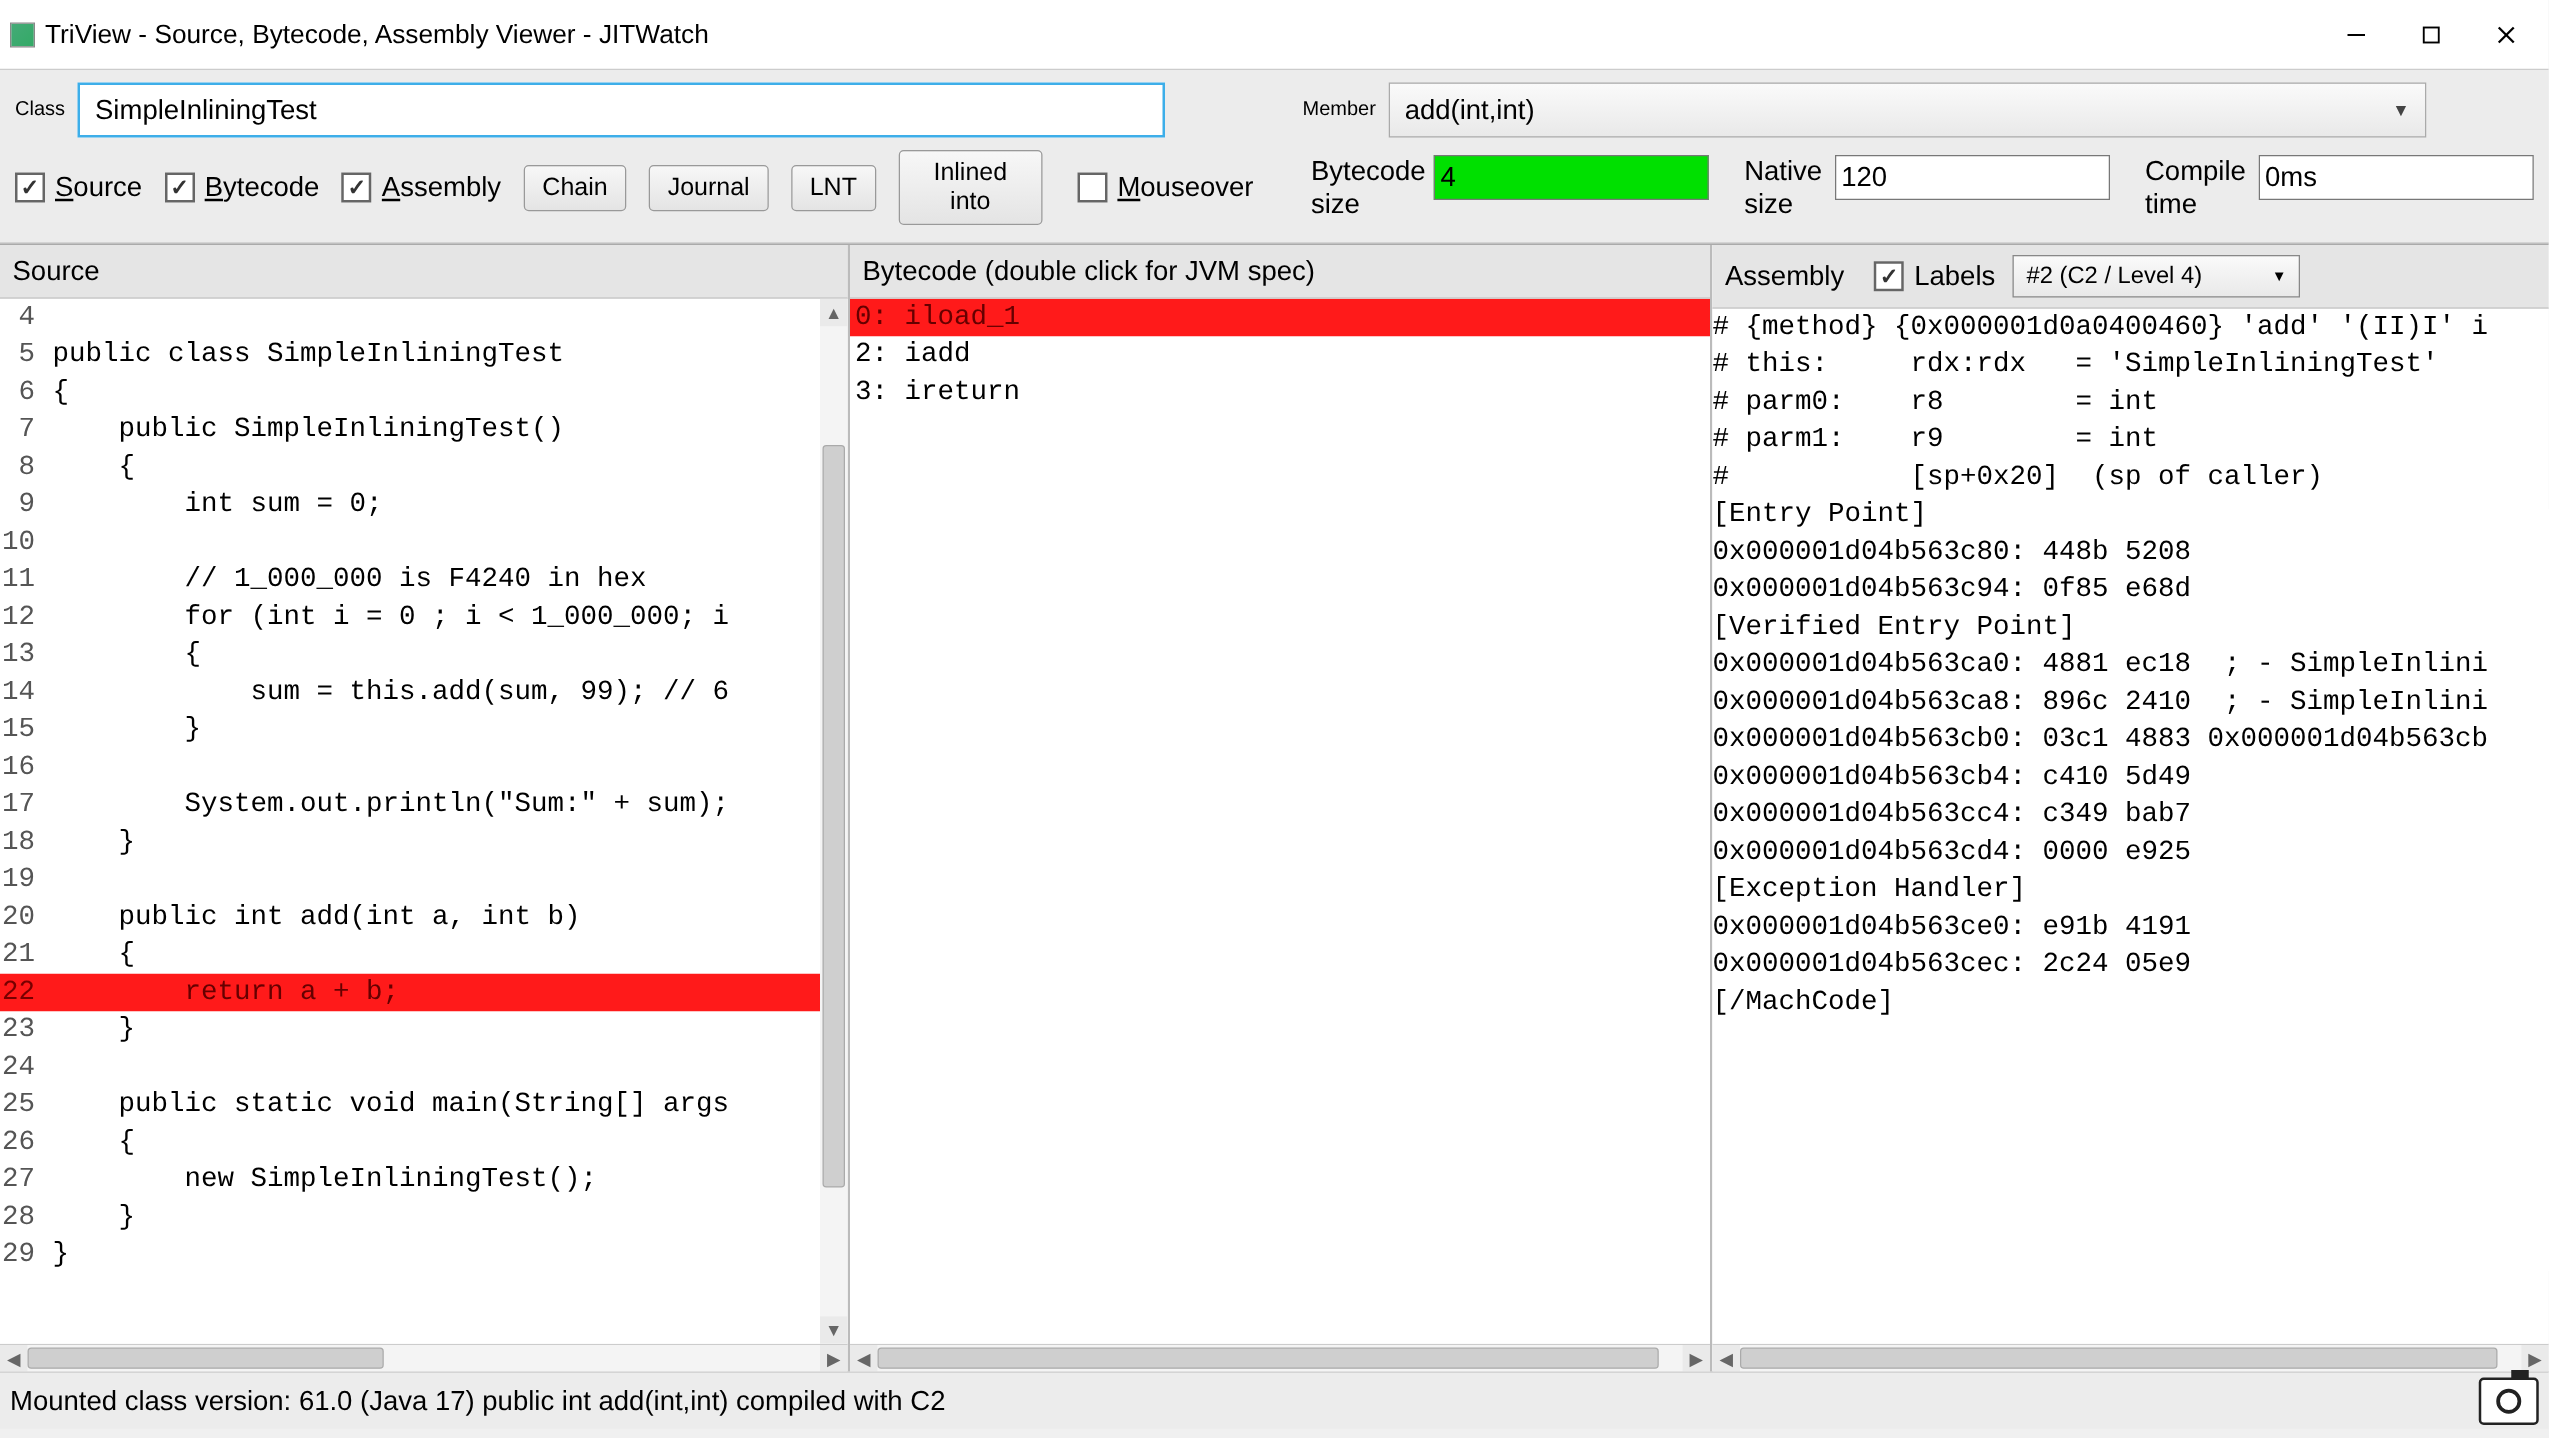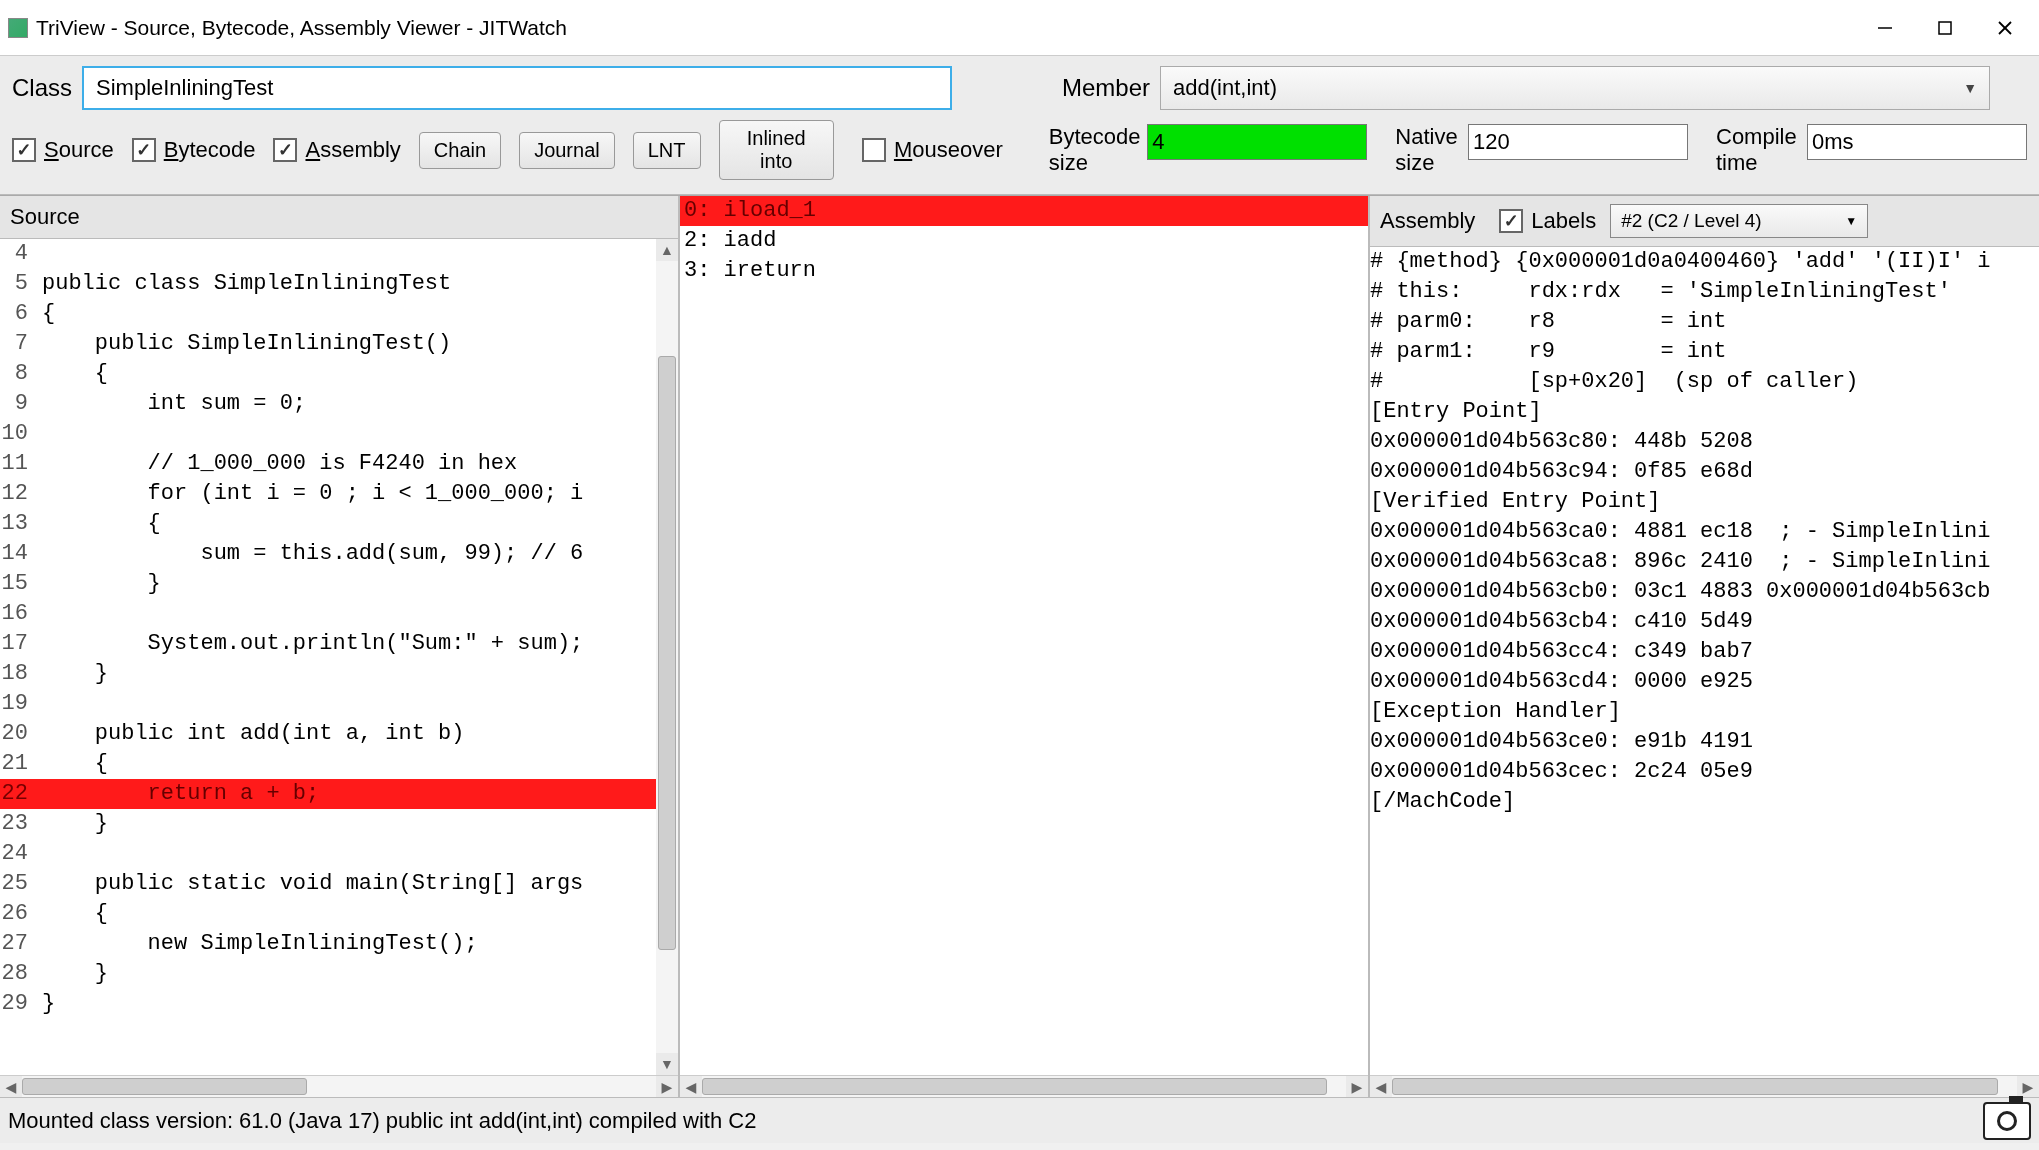--- a/index.html
+++ b/index.html
@@ -36,21 +36,21 @@
   }
   .winbtn svg { width: 18px; height: 18px; }
 
   .row1 {
     display: flex;
     align-items: center;
     padding: 10px 12px 6px 12px;
     gap: 10px;
     background: #ececec;
   }
-  .label { font-size: 24px; }
+  .label { font-size: 16px; }
   .class-input {
     height: 44px;
     width: 870px;
     border: 2px solid #3daee9;
     background: #fff;
     padding: 0 12px;
     font-size: 22px;
     outline: none;
   }
   .member-select {
@@ -150,21 +150,21 @@
     padding-right: 6px;
     flex: 0 0 auto;
   }
   .src-line .txt { flex: 1; padding-left: 8px; }
   .hl-red { background: #ff1a1a; color: #600; }
   .hl-red .ln { color: #700; }
 
   .bc-line { padding-left: 4px; }
 
   .asm-select {
-    height: 34px; width: 258px;
+    height: 34px; width: 230px;
     border: 1px solid #888;
     background: linear-gradient(#fafafa,#e9e9e9);
     padding: 0 10px;
     font-size: 19px;
     display: flex; align-items: center; justify-content: space-between;
   }
 
   .hscroll {
     height: 22px;
     background: #f0f0f0;
@@ -325,20 +325,23 @@
     <div class="hscroll">
       <div class="arrow">◀</div>
       <div class="track">
           <div class="thumb" style="left:0;width:45%"></div>
         </div>
       <div class="arrow">▶</div>
     </div>
   </div>
 
   <div class="panel" style="width:690px">
+    <div class="panel-header">
+      <span>Bytecode (double click for JVM spec)</span>
+    </div>
     <div class="panel-body">
       <div class="code" id="bytecode-code"><div class="bc-line hl-red">0: iload_1</div><div class="bc-line">2: iadd</div><div class="bc-line">3: ireturn</div></div>
     </div>
     <div class="hscroll">
       <div class="arrow">◀</div>
       <div class="track">
           <div class="thumb" style="left:0;width:97%"></div>
         </div>
       <div class="arrow">▶</div>
     </div>

